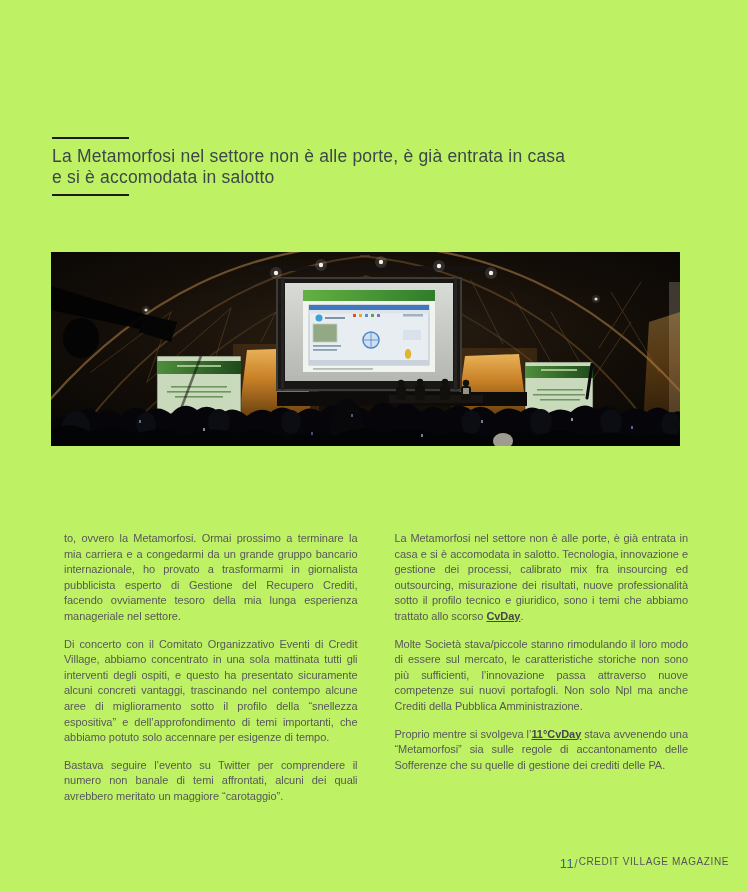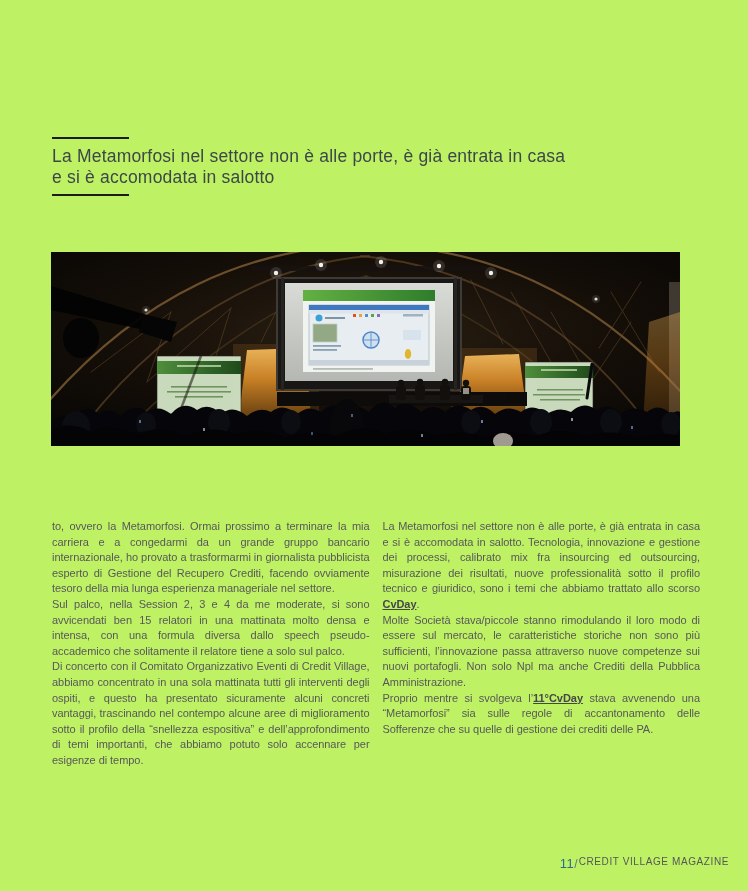--- a/index.html
+++ b/index.html
@@ -16,21 +16,21 @@
 
   
   .photo{position:absolute;left:51px;top:252px;width:629px;height:194px;overflow:hidden;
          background:#0a0806;}
   .photo svg{display:block;width:100%;height:100%;}
 
   
   .columns{position:absolute;left:52px;top:519px;width:648px;display:flex;gap:13px;}
   .col{width:318px;text-align:justify;font-size:11px;line-height:15.6px;
        color:#57585a;letter-spacing:-0.05px;-webkit-hyphens:auto;hyphens:auto;}
-  .col p{margin:0;}
+  .col p{margin:12px;}
   .col b{font-weight:700;color:#464748;text-decoration:underline;}
 
   
   .footer{position:absolute;top:854px;right:19px;white-space:nowrap;}
   .footer .pnum{font-size:13px;color:#2b6e8c;letter-spacing:.5px;}
   .footer .slash{font-size:12px;color:#5e7486;margin:0 1px 0 0;}
   .footer .mag{font-size:10px;color:#55565a;letter-spacing:.6px;vertical-align:3px;}
 </style>
 </head>
 <body>
@@ -229,22 +229,22 @@
           <rect x="260" y="180" width="2" height="3" fill="#3e5276"></rect>
           <rect x="370" y="182" width="2" height="3" fill="#6f7f9e"></rect>
         </g>
       </g>
     </svg>
   </div>
 
   <div class="columns">
     <div class="col">
         <p><span>to, ovvero la Metamorfosi. Ormai prossimo a terminare la mia carriera e a congedarmi da un grande gruppo bancario internazionale, ho provato a trasformarmi in giornalista pubblicista esperto di Gestione del Recupero Crediti, facendo ovviamente tesoro della mia lunga esperienza manageriale nel settore.</span></p>
-        <p><span>Sul palco, nella Session 2, 3 e 4 da me moderate, si sono avvicendati ben 15 relatori in una mattinata molto densa e intensa, con una formula diversa dallo speech pseudo-accademico che solitamente il relatore tiene a solo sul palco.</span></p>
         <p><span>Di concerto con il Comitato Organizzativo Eventi di Credit Village, abbiamo concentrato in una sola mattinata tutti gli interventi degli ospiti, e questo ha presentato sicuramente alcuni concreti vantaggi, trascinando nel contempo alcune aree di miglioramento sotto il profilo della “snellezza espositiva” e dell’approfondimento di temi importanti, che abbiamo potuto solo accennare per esigenze di tempo.</span></p>
+        <p><span>Bastava seguire l’evento su Twitter per comprendere il numero non banale di temi affrontati, alcuni dei quali avrebbero meritato un maggiore “carotaggio”.</span></p>
       </div>
     <div class="col">
         <p><span>La Metamorfosi nel settore non è alle porte, è già entrata in casa e si è accomodata in salotto. Tecnologia, innovazione e gestione dei processi, calibrato mix fra insourcing ed outsourcing, misurazione dei risultati, nuove professionalità sotto il profilo tecnico e giuridico, sono i temi che abbiamo trattato allo scorso </span><b>CvDay</b><span>.</span></p>
         <p><span>Molte Società stava/piccole stanno rimodulando il loro modo di essere sul mercato, le caratteristiche storiche non sono più sufficienti, l’innovazione passa attraverso nuove competenze sui nuovi portafogli. Non solo Npl ma anche Crediti della Pubblica Amministrazione.</span></p>
         <p><span>Proprio mentre si svolgeva l’</span><b>11°CvDay</b><span> stava avvenendo una “Metamorfosi” sia sulle regole di accantonamento delle Sofferenze che su quelle di gestione dei crediti delle PA.</span></p>
       </div>
   </div>
 
   <div class="footer">
     <span class="pnum">11</span><span class="slash">/</span><span class="mag">CREDIT VILLAGE MAGAZINE</span>

